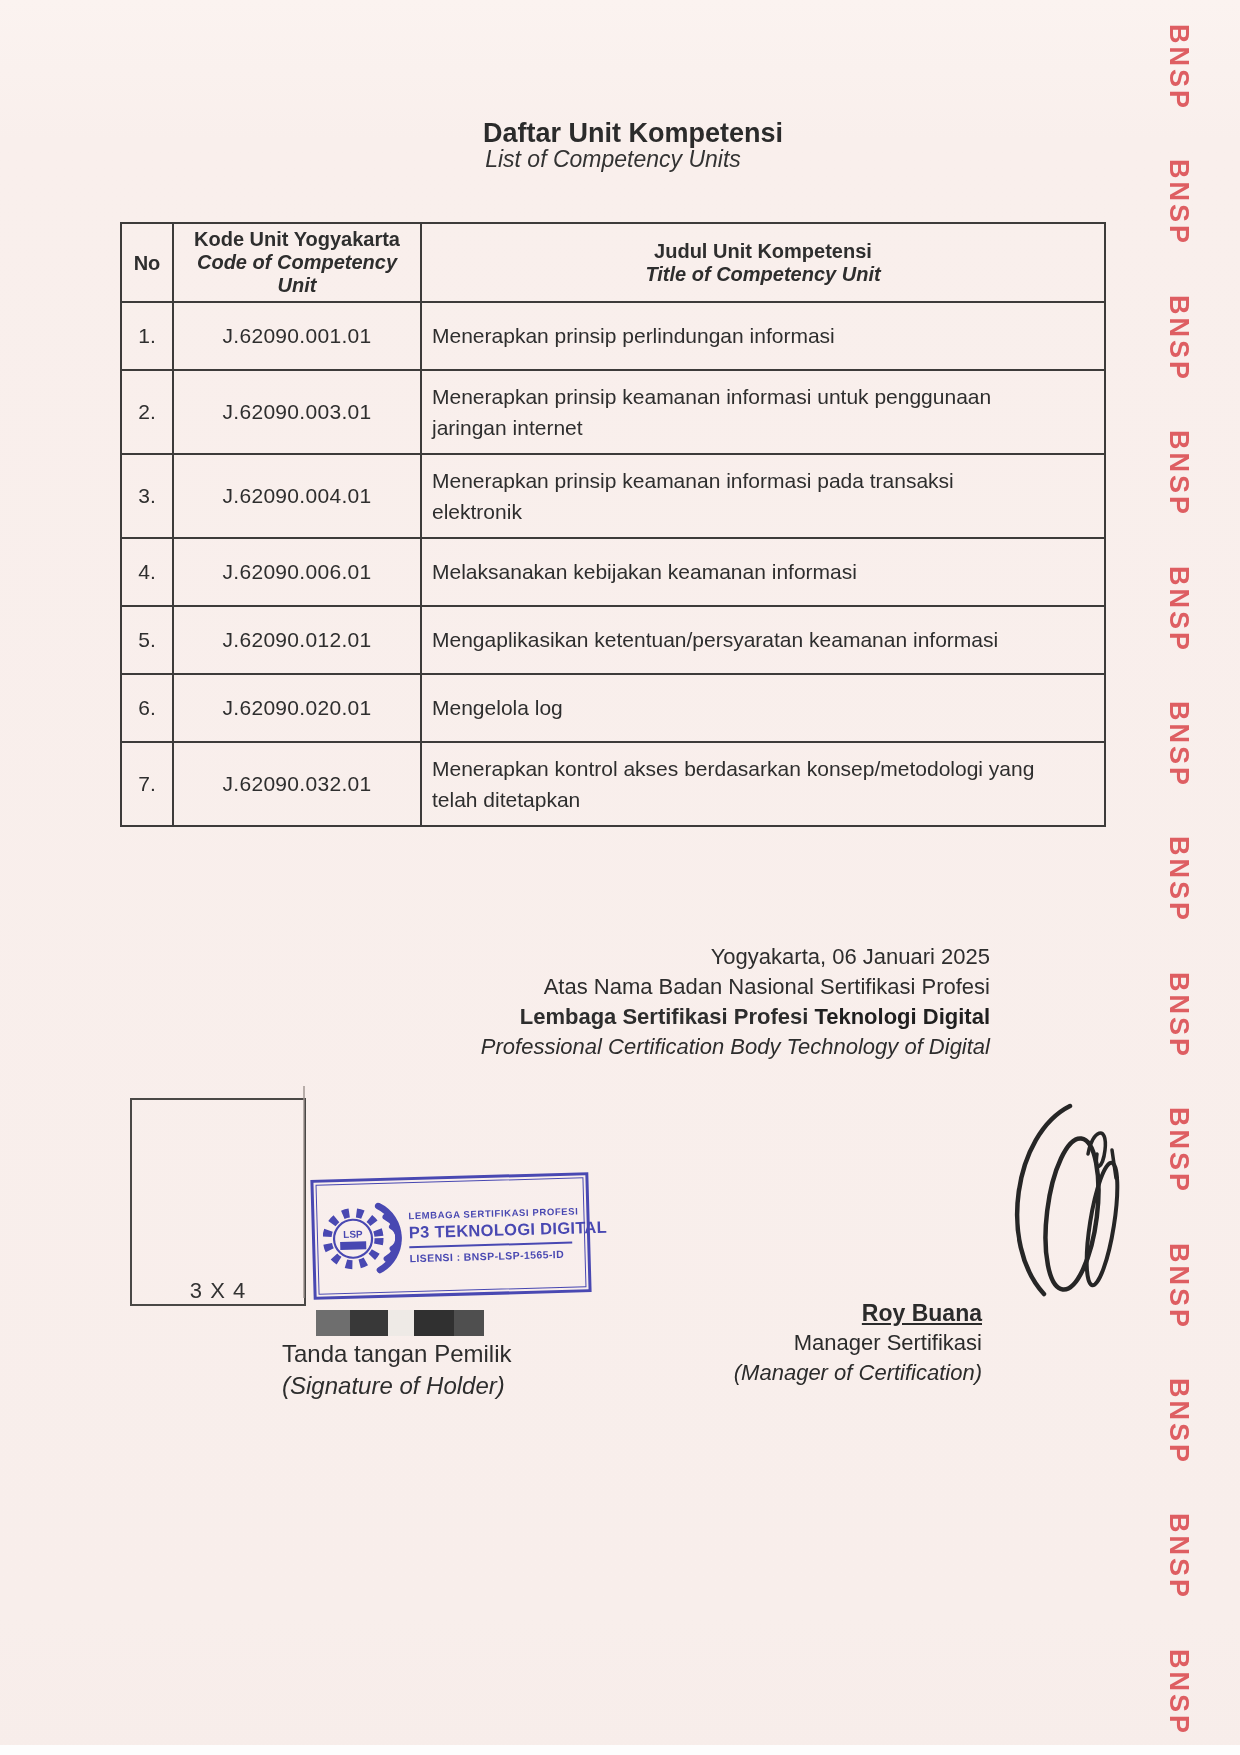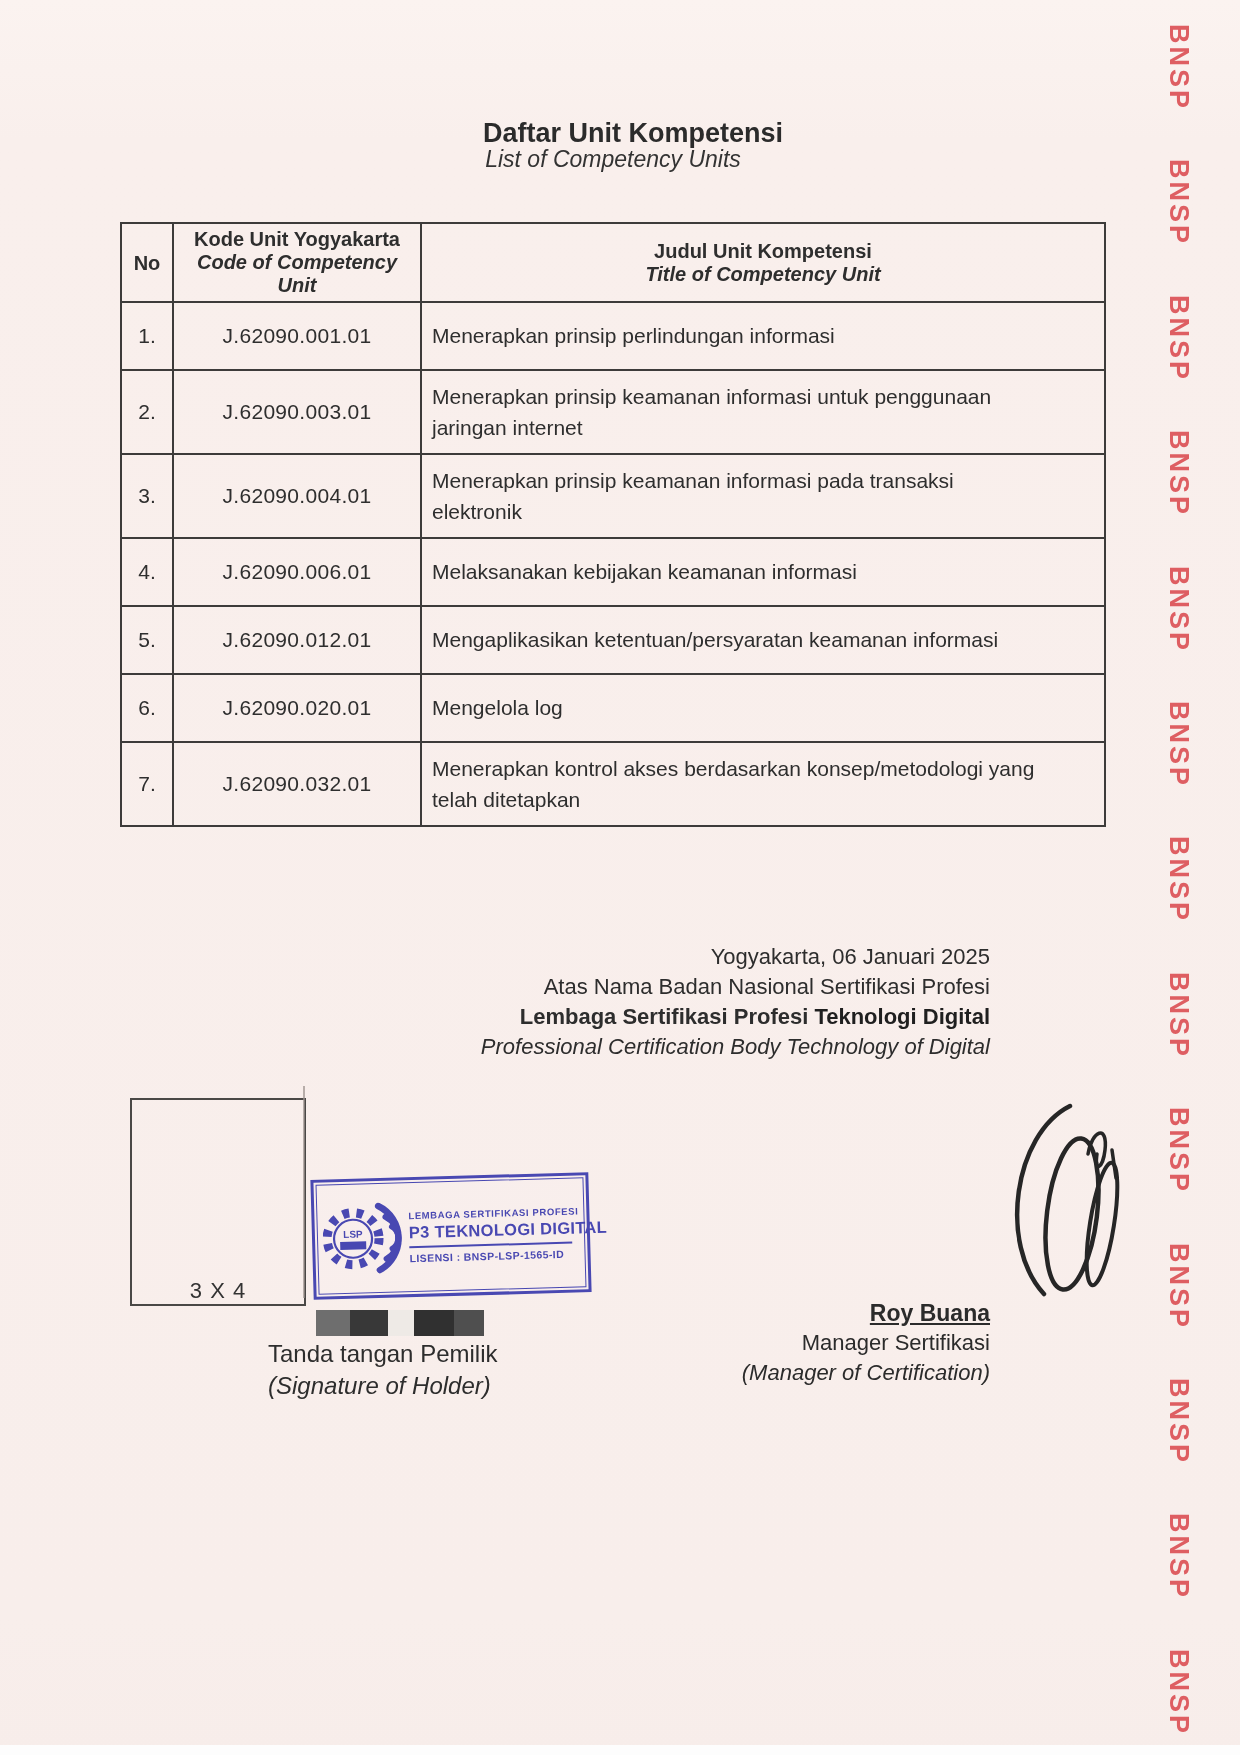--- a/index.html
+++ b/index.html
@@ -88,29 +88,29 @@
   .stamp-text{flex:1;min-width:0;}
   .stamp-l1{font-size:9.5px;font-weight:bold;letter-spacing:.6px;white-space:nowrap;}
   .stamp-l2{font-size:16.5px;font-weight:800;letter-spacing:.3px;white-space:nowrap;margin-top:2px;}
   .stamp-div{border-top:2.5px solid #3c3cae;margin:4px 0 4px 0;width:96%;}
   .stamp-l3{font-size:10.5px;font-weight:bold;letter-spacing:.4px;white-space:nowrap;}
 
   
   .redaction{position:absolute;left:316px;top:1310px;height:26px;display:flex;}
   .redaction div{height:100%;}
   .holder{
-    position:absolute;left:268px;top:1338px;color:#2d2d2d;
+    position:absolute;left:282px;top:1338px;color:#2d2d2d;
     font-size:24px;line-height:32px;
   }
   .holder .en{font-style:italic;}
 
   
   .sig-svg{position:absolute;left:992px;top:1092px;}
   .signer{
-    position:absolute;top:1298px;right:250px;text-align:right;color:#2b2b2b;
+    position:absolute;top:1298px;right:258px;text-align:right;color:#2b2b2b;
     font-size:22px;line-height:30px;white-space:nowrap;
   }
   .signer .name{font-weight:bold;text-decoration:underline;font-size:23px;}
   .signer .en{font-style:italic;}
 </style>
 </head>
 <body>
 
 <div class="page">
 

